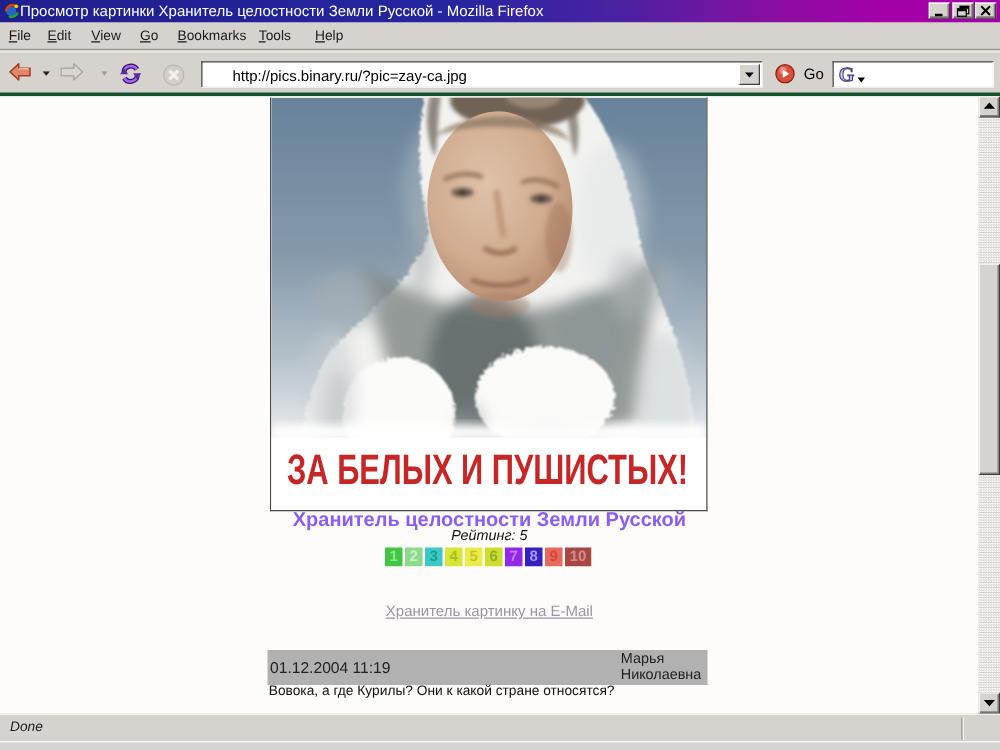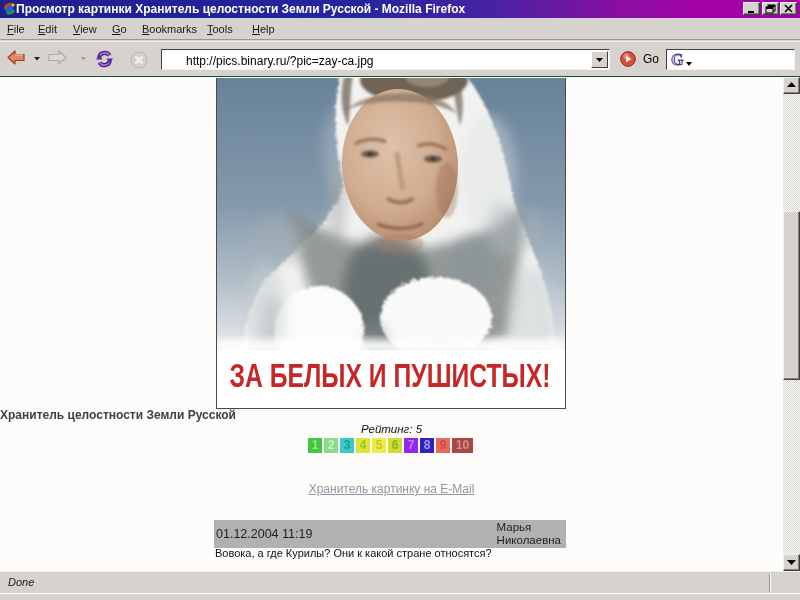--- a/index.html
+++ b/index.html
@@ -4,53 +4,53 @@
 <style>
   * { margin:0; padding:0; box-sizing:border-box; }
   html,body { width:800px; height:600px; overflow:hidden; }
   body { font-family:"Liberation Sans", sans-serif; background:#d6d3ce; position:relative; }
   .abs { position:absolute; }
 
   
   #titlebar { left:0; top:0; width:800px; height:18px;
     background:linear-gradient(to right,#1f1f8e 0%,#2525a0 45%,#4a22a2 62%,#8c0da2 78%,#a300a8 88%,#a300a8 100%);
   }
-  #titletext { left:16px; top:2px; color:#fff; font-size:12px; font-weight:bold; white-space:nowrap; }
+  #titletext { left:16px; top:2px; color:#fff; font-size:12px; font-weight:normal; white-space:nowrap; }
   .winbtn { top:2px; width:17px; height:13px; background:#d6d3ce;
     border-top:1px solid #fff; border-left:1px solid #fff;
     border-right:1px solid #404040; border-bottom:1px solid #404040;
     box-shadow:inset -1px -1px 0 #808080;
     font-size:9px; font-weight:bold; color:#000; text-align:center; line-height:12px; }
 
   
   #menubar { left:0; top:18px; width:800px; height:22px; background:#d6d3ce;
     border-bottom:1px solid #9b988f; }
   .menuitem { position:absolute; top:5px; font-size:11px; color:#1a1a1a; }
   .menuitem u { text-decoration:underline; }
 
   
   #toolbar { left:0; top:41px; width:800px; height:36px; background:#d6d3ce;
-    border-top:1px solid #f2f0ec; border-bottom:1px solid #14532d; }
+    border-top:1px solid #f2f0ec; border-bottom:3px solid #14532d; }
   #urlbar { left:161px; top:7px; width:449px; height:21px; background:#fff;
     border-top:1px solid #404040; border-left:1px solid #404040;
     border-bottom:1px solid #f5f4f1; border-right:1px solid #f5f4f1; }
   #urltext { left:24px; top:4px; font-size:12px; color:#000; }
   #urldrop { right:1px; top:1px; width:17px; height:17px; background:#d6d3ce;
     border-top:1px solid #fff; border-left:1px solid #fff;
     border-right:1px solid #404040; border-bottom:1px solid #404040; }
   #gotext { left:643px; top:10px; font-size:12px; color:#000; }
   #searchbox { left:666px; top:7px; width:129px; height:21px; background:#fff;
     border-top:1px solid #404040; border-left:1px solid #404040;
     border-bottom:1px solid #f5f4f1; border-right:1px solid #f5f4f1; }
 
   
   #content { left:0; top:77px; width:783px; height:494px; background:#fdfcfa; overflow:hidden; }
   #photo { left:216px; top:1px; width:350px; height:331px; overflow:hidden;
     border-left:1px solid #4a4a4a; border-right:1px solid #4a4a4a; border-bottom:1px solid #4a4a4a; }
-  #caption { left:0; top:331px; width:783px; font-size:12px; font-weight:bold; color:#404040; }
+  #caption { left:0; top:331px; width:783px; text-align:center; font-size:16px; font-weight:bold; color:#8b5cf6; }
   #rating { left:0; top:346px; width:783px; text-align:center; font-size:11.5px; font-style:italic; color:#111; }
   #boxes { left:308px; top:361px; height:15px; }
   .rbox { position:absolute; top:0; width:14px; height:15px; font-size:12px; font-weight:bold; text-align:center; line-height:15px; }
   #maillink { left:0; top:405px; width:783px; text-align:center; font-size:12px; color:#9a93a5; }
   #maillink span { text-decoration:underline; }
   #commlabel { left:0; top:429px; width:783px; text-align:center; font-size:12px; color:#111; }
   #commrow { left:214px; top:443px; width:352px; height:28px; background:#b1b1b1; }
   #commdate { left:2px; top:7px; font-size:12.5px; color:#222;text-align:center; }
   #commname { right:5px; top:1px; font-size:11.5px; color:#222; text-align:left; line-height:13px; }
   #commtext { left:215px; top:470px; font-size:11px; color:#111; }

